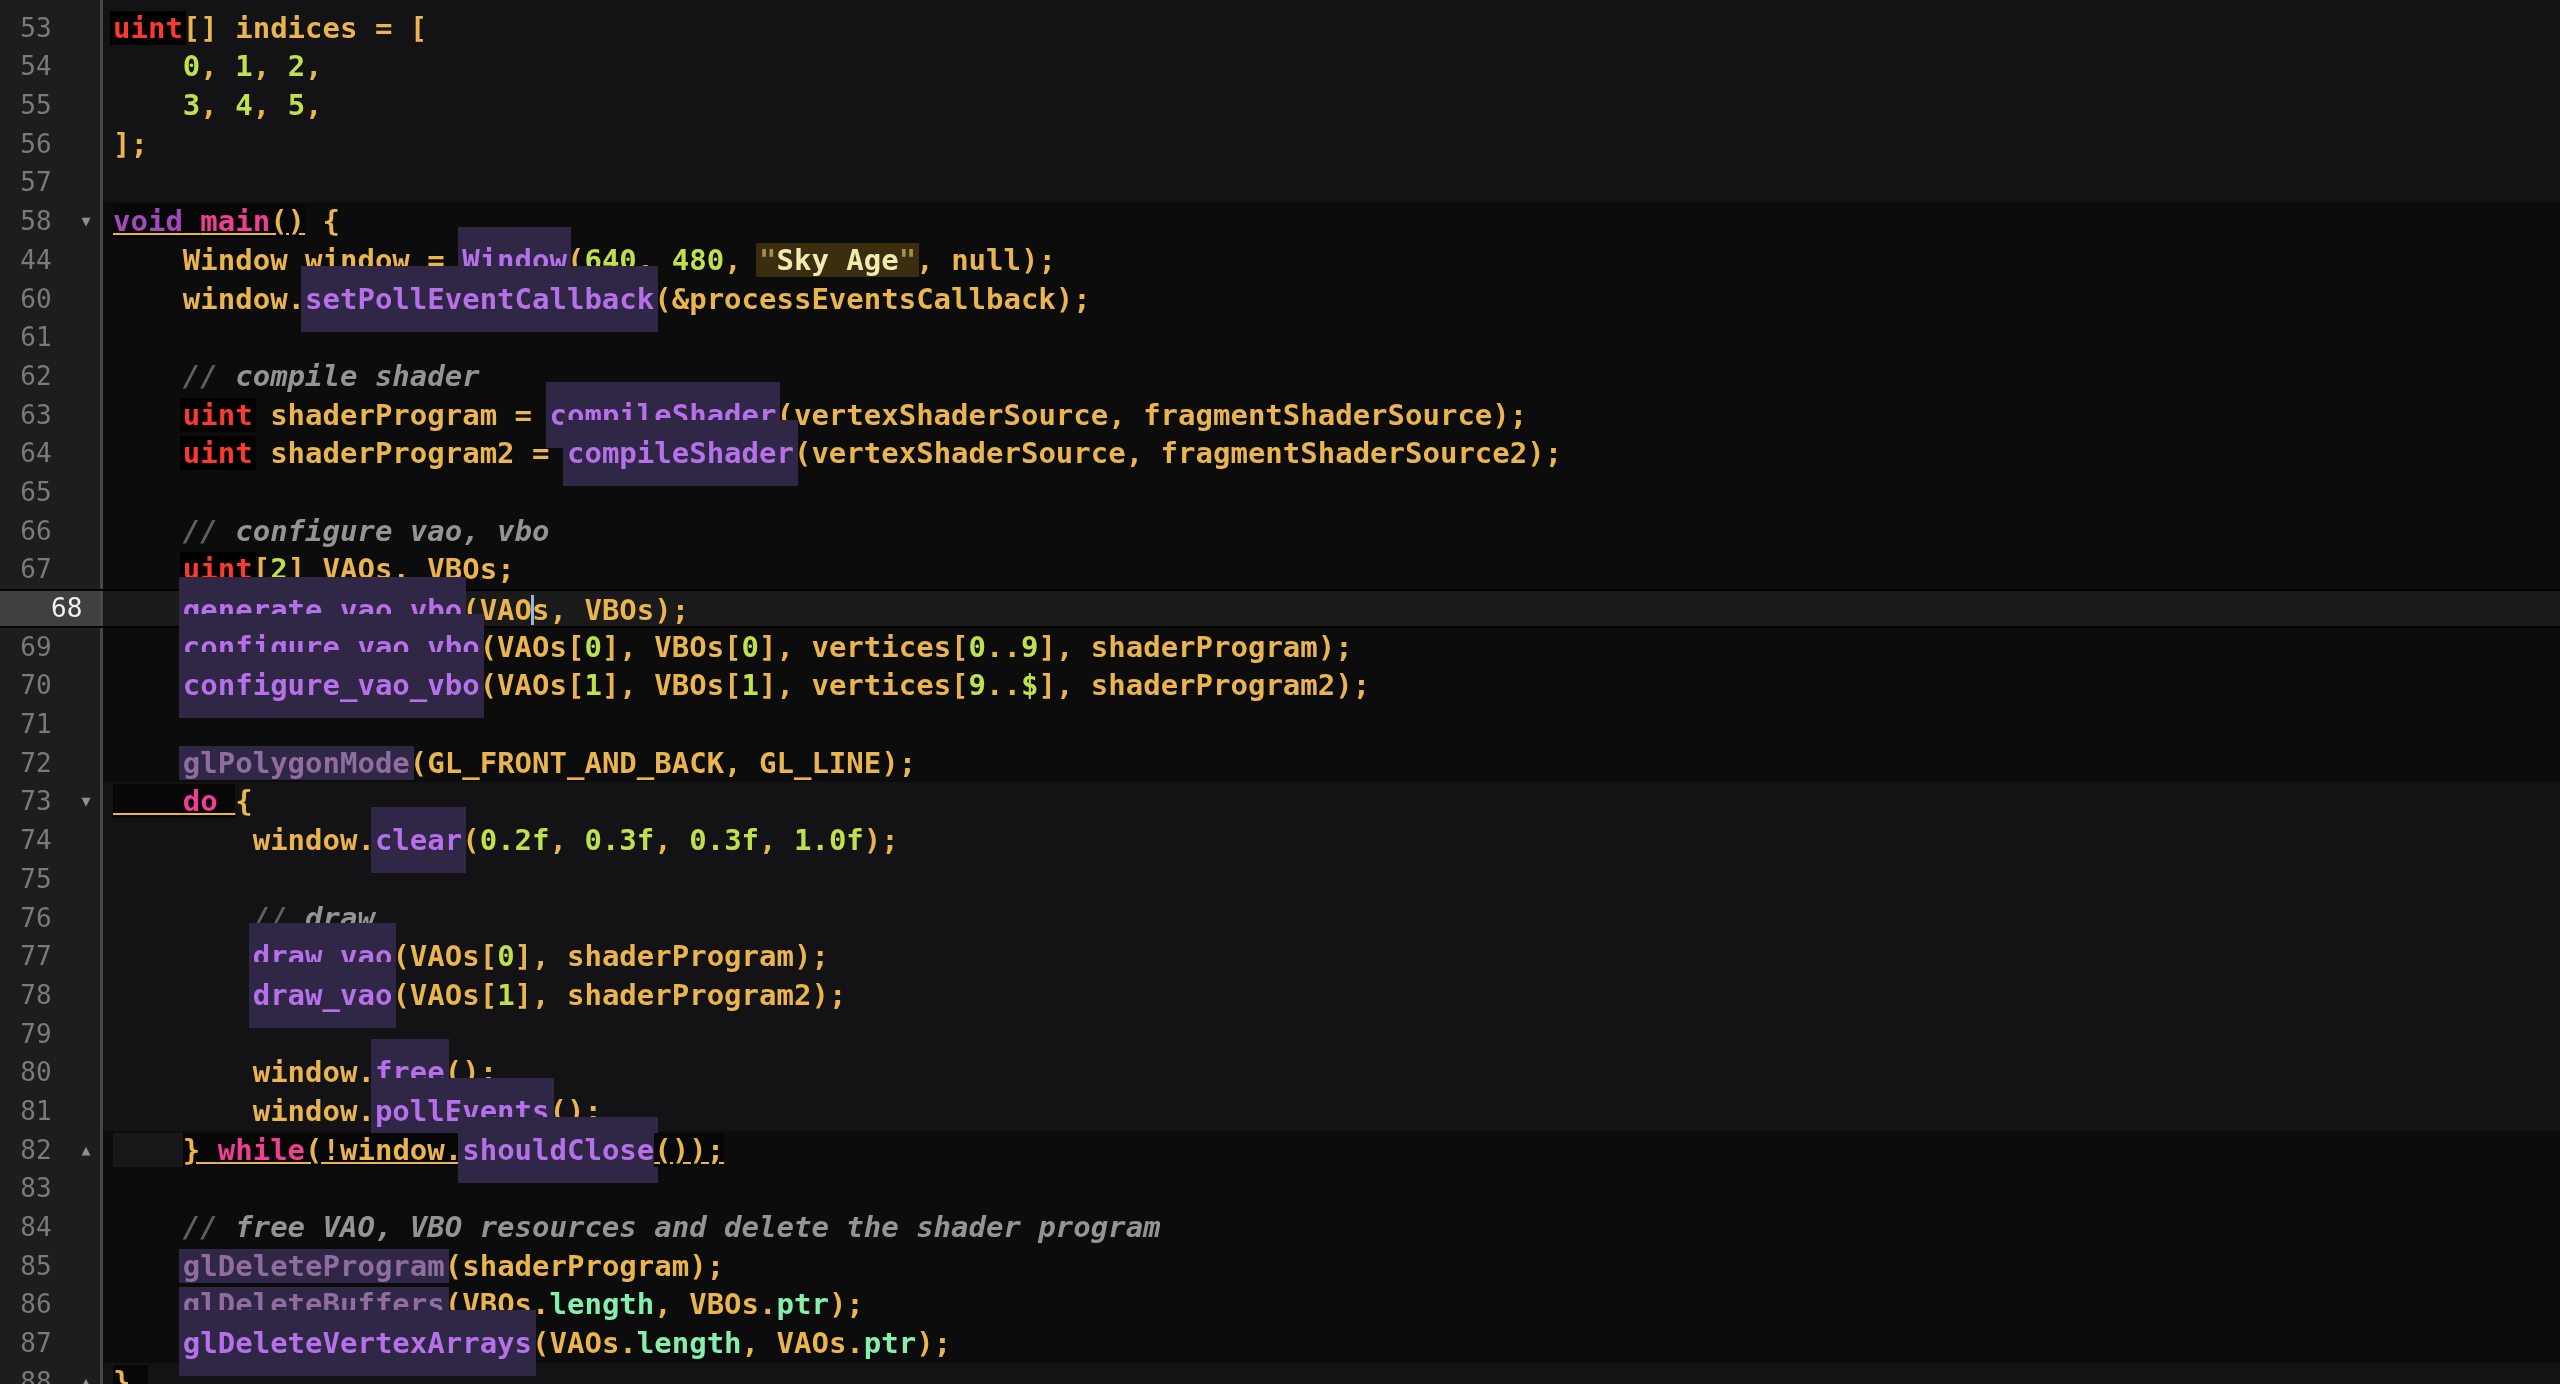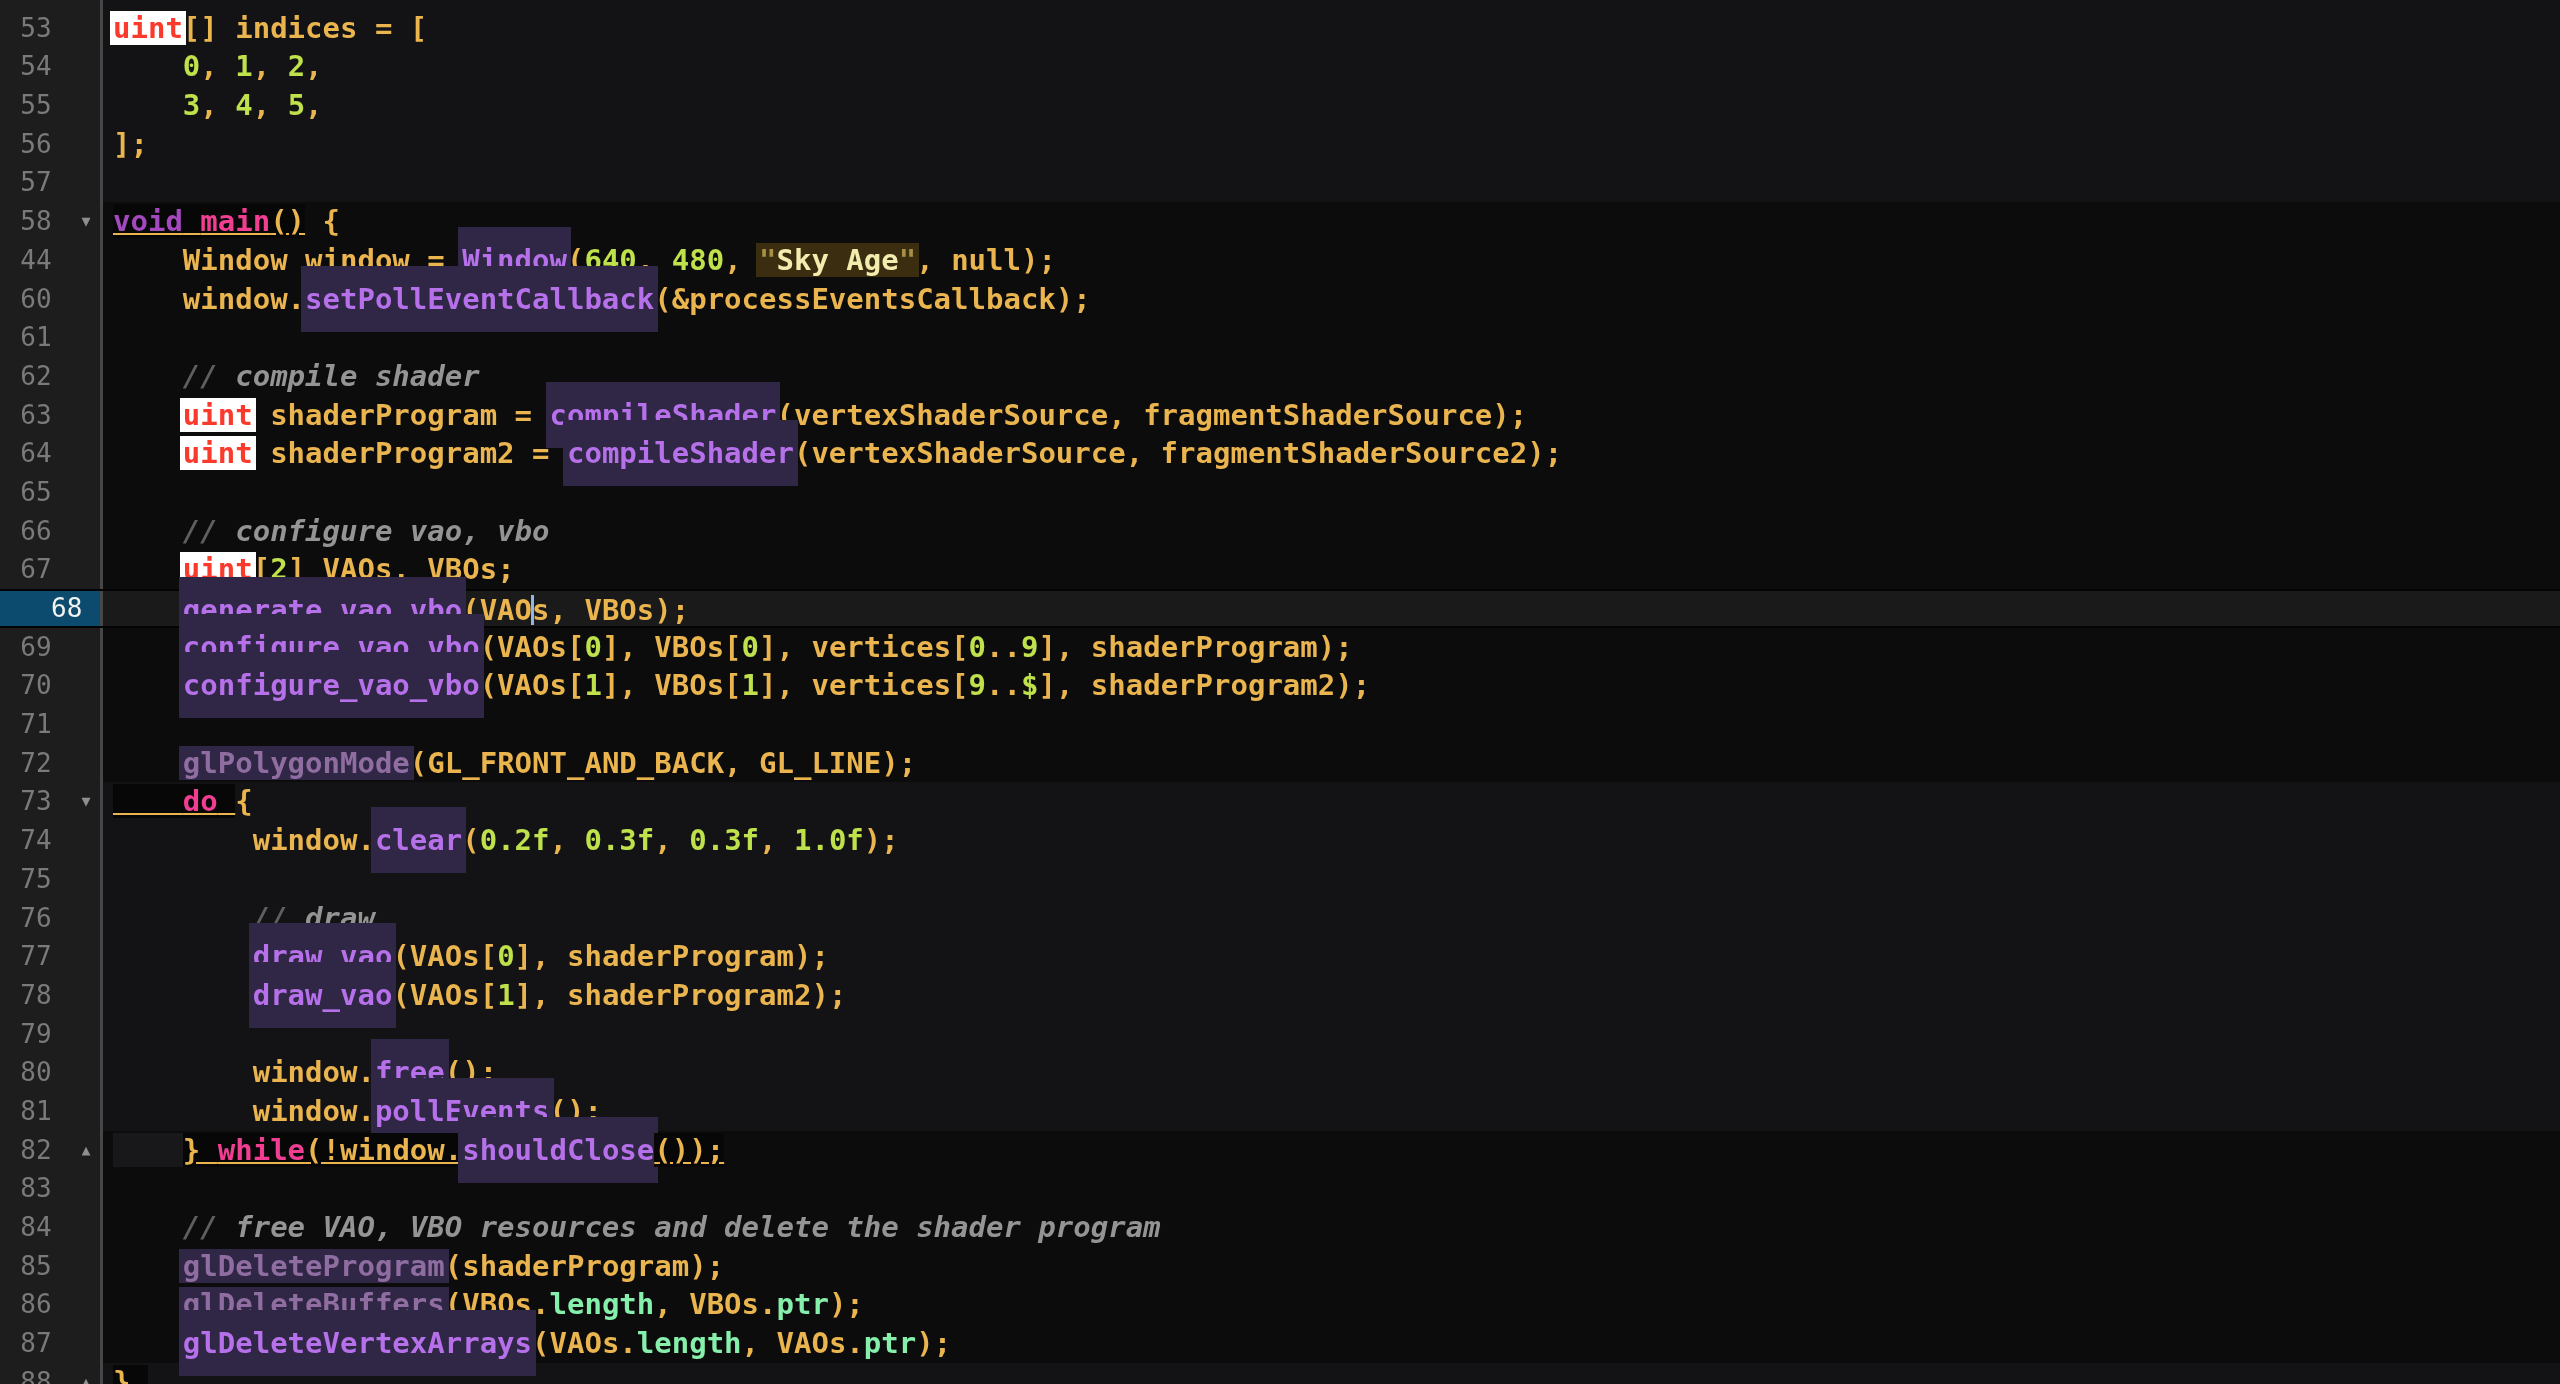--- a/index.html
+++ b/index.html
@@ -16,31 +16,31 @@
   .row{display:flex;height:38.7px;line-height:38.7px;box-sizing:border-box;}
   .row.b-l{background:#131315;}
   .row.b-d{background:#0c0c0d;}
   .row.current{background:#1a1a1a;border-top:2px solid #040404;border-bottom:2px solid #040404;}
   .gutter{
     flex:0 0 103px;width:103px;box-sizing:border-box;
     background:#1d1d1d;border-right:3px solid #474747;
     display:flex;align-items:center;
     font-weight:400;
   }
-  .row.current .gutter{background:#0c4a6e;padding-left:48px;}
+  .row.current .gutter{background:#404040;padding-left:48px;}
   .num{width:72px;text-align:center;color:#7a7a7a;font-size:26px;}
   .row.current .num{color:#f2f2f2;}
   .fold{width:28px;text-align:center;color:#8f8f8f;font-size:15px;}
   .code{flex:1;white-space:pre;padding-left:10px;color:#eab44e;}
   
   .tk-or{color:#eab44e;}
   .tk-nu{color:#bfe14b;}
   .tk-pk{color:#f13e92;}
   .tk-kw{color:#a348bd;}
-  .tk-rd{color:#fa3a2d;background:#ffffff;padding:0 3px;margin:0 -3px;}
+  .tk-rd{color:#fa3a2d;background:#000000;padding:0 3px;margin:0 -3px;}
   .tk-pbx{color:#b671ea;background:#302645;padding:16px 4px;margin:8px -4px;}
   .tk-pdx{color:#8f6da0;background:#302645;padding:0 4px;margin:0 -4px;}
   .tk-bl{color:#86efac;}
   .tk-cs{color:#5f5f5f;font-style:italic;}
   .tk-cm{color:#949494;font-style:italic;}
   .tk-strbox{background:#3b2d10;padding:0 3px;margin:0 -3px;}
   .tk-sq{color:#a79043;}
   .tk-st{color:#f2ecae;}
   .tk-patch{background:#070708;text-decoration:underline;}
   .tk-patchl{background:#18181a;}

